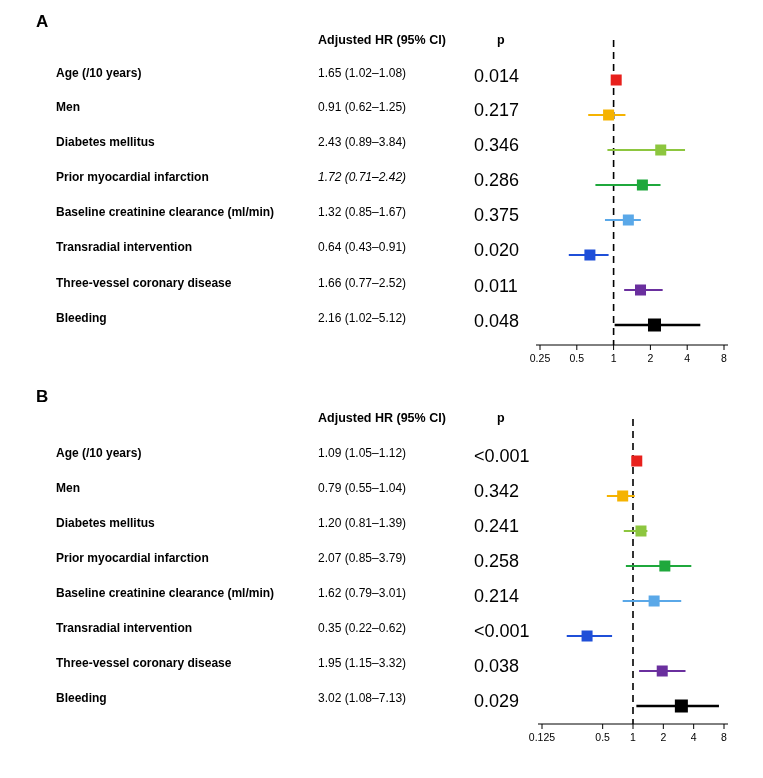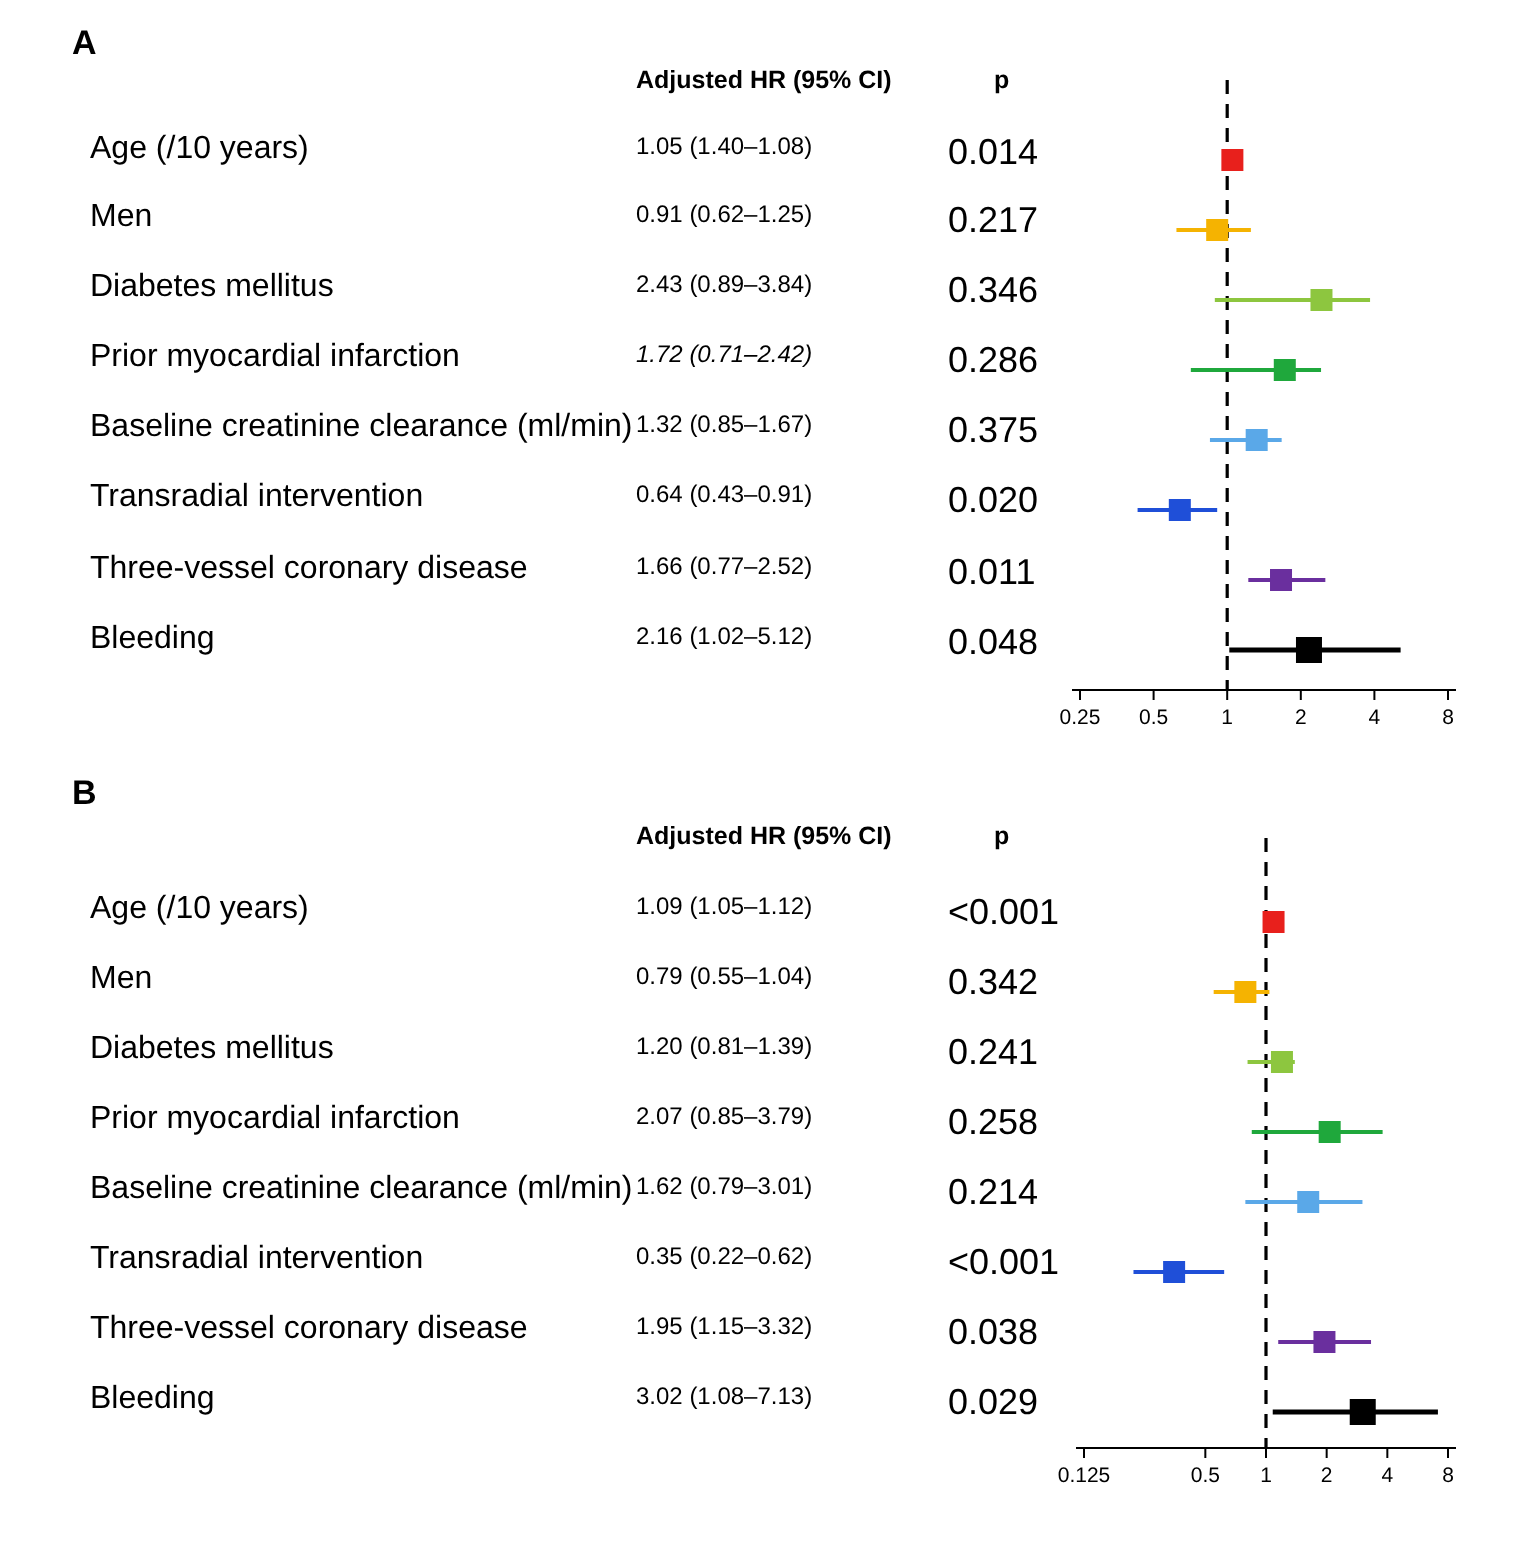--- a/index.html
+++ b/index.html
@@ -37,23 +37,23 @@
     white-space: nowrap;
   }
   .hdr-p {
     position: absolute;
     font-weight: bold;
     font-size: 12.5px;
     left: 497px;
   }
   .row-label {
     position: absolute;
-    left: 45px;
-    font-weight: normal;
-    font-size: 16px;
+    left: 56px;
+    font-weight: bold;
+    font-size: 12px;
     white-space: nowrap;
   }
   .row-hr {
     position: absolute;
     left: 318px;
     font-size: 12px;
     white-space: nowrap;
   }
   .row-p {
     position: absolute;
@@ -68,21 +68,21 @@
 </style>
 </head>
 <body>
 
 <div class="panel" id="panel-a">
   <div class="panel-letter" style="top:12px;">A</div>
   <div class="hdr-hr" style="top:33px;">Adjusted HR (95% CI)</div>
   <div class="hdr-p" style="top:33px;">p</div>
 
   <div class="row-label" style="top:66px;">Age (/10 years)</div>
-  <div class="row-hr" style="top:66px;">1.05 (1.40–1.08)</div>
+  <div class="row-hr" style="top:66px;">1.65 (1.02–1.08)</div>
   <div class="row-p" style="top:66px;">0.014</div>
 
   <div class="row-label" style="top:100px;">Men</div>
   <div class="row-hr" style="top:100px;">0.91 (0.62–1.25)</div>
   <div class="row-p" style="top:100px;">0.217</div>
 
   <div class="row-label" style="top:135px;">Diabetes mellitus</div>
   <div class="row-hr" style="top:135px;">2.43 (0.89–3.84)</div>
   <div class="row-p" style="top:135px;">0.346</div>
 

